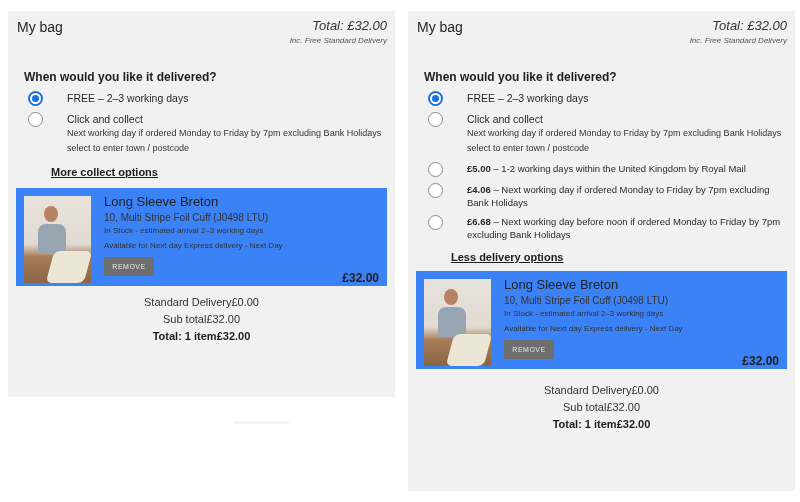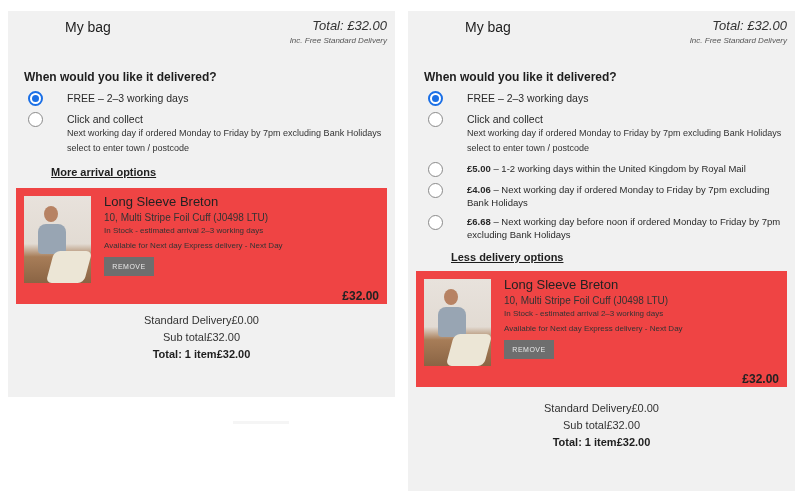--- a/index.html
+++ b/index.html
@@ -7,21 +7,21 @@
   body { font-family: "Liberation Sans", sans-serif; color: #222; position: relative; }
 
   .panel {
     position: absolute;
     background: #f1f1f1;
     padding: 0 8px 0 8px;
   }
   #panel-left { left: 8px; top: 11px; width: 387px; height: 386px; }
   #panel-right { left: 408px; top: 11px; width: 387px; height: 480px; }
 
-  .bag-header { position: relative; height: 50px; margin-left: 48px; }
+  .bag-header { position: relative; height: 50px; }
   .bag-title { position: absolute; left: 1px; top: 8px; font-size: 14px; color: #1e1e1e; }
   .bag-total { position: absolute; right: 0; top: 7px; font-size: 13px; color: #333; text-align: left; font-style: italic; }
   .bag-inc { position: absolute; right: 0; top: 25px; font-size: 8px; color: #555; text-align: right; white-space: nowrap; font-style: italic; }
 
   .delivery-q { margin-left: 8px; margin-top: 9px; font-size: 12px; font-weight: bold; color: #1e1e1e; }
 
   .options { margin-top: 7px; }
   .option { display: flex; align-items: flex-start; margin-left: 12px; margin-bottom: 6px; }
   .radio {
     flex: 0 0 auto; width: 15px; height: 15px; border-radius: 50%;
@@ -38,21 +38,21 @@
   .opt-sub { font-size: 9px; color: #333; line-height: 15px; }
   .opt-price { font-weight: bold; }
   .opt-desc { }
 
   .more-link {
     display: inline-block; margin-left: 35px; margin-top: 4px; font-size: 11px; font-weight: bold;
     color: #1e1e1e; text-decoration: underline; cursor: pointer;
   }
 
   .item-card {
-    background: #ef4444; margin-top: 8px; height: 116px; position: relative;
+    background: #3b82f6; margin-top: 8px; height: 98px; position: relative;
   }
   .item-img {
     position: absolute; left: 8px; top: 8px; width: 67px; height: 87px;
     background: linear-gradient(180deg, #e8e2dc 0%, #e2dbd3 55%, #a77d58 70%, #8a6444 100%);
     overflow: hidden;
   }
   .img-person-top { position: absolute; left: 14px; top: 28px; width: 28px; height: 30px; background: #98a5b3; border-radius: 8px 8px 4px 4px; }
   .img-head { position: absolute; left: 20px; top: 10px; width: 14px; height: 16px; background: #b78263; border-radius: 50%; }
   .img-legs { position: absolute; left: 26px; top: 55px; width: 38px; height: 32px; background: #ece6d6; border-radius: 6px; transform: skewX(-15deg); }
 
@@ -96,21 +96,21 @@
     <div class="option">
       <span class="radio"></span>
       <div class="opt-body">
         <div class="opt-main">Click and collect</div>
         <div class="opt-sub">Next working day if ordered Monday to Friday by 7pm excluding Bank Holidays</div>
         <div class="opt-sub">select to enter town / postcode</div>
       </div>
     </div>
   </div>
 
-  <a class="more-link">More arrival options</a>
+  <a class="more-link">More collect options</a>
 
   <div class="item-card">
     <div class="item-img">
       <div class="img-head"></div>
       <div class="img-person-top"></div>
       <div class="img-legs"></div>
     </div>
     <div class="item-info">
       <div class="item-name">Long Sleeve Breton</div>
       <div class="item-variant">10, Multi Stripe Foil Cuff (J0498 LTU)</div>

